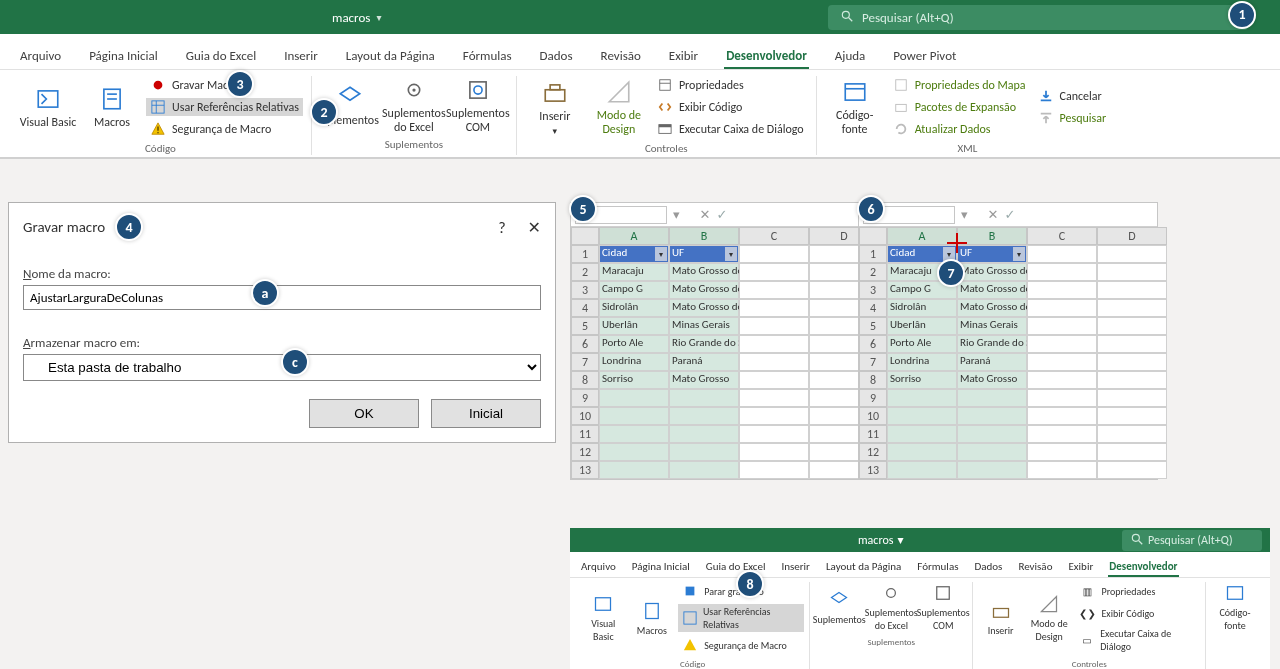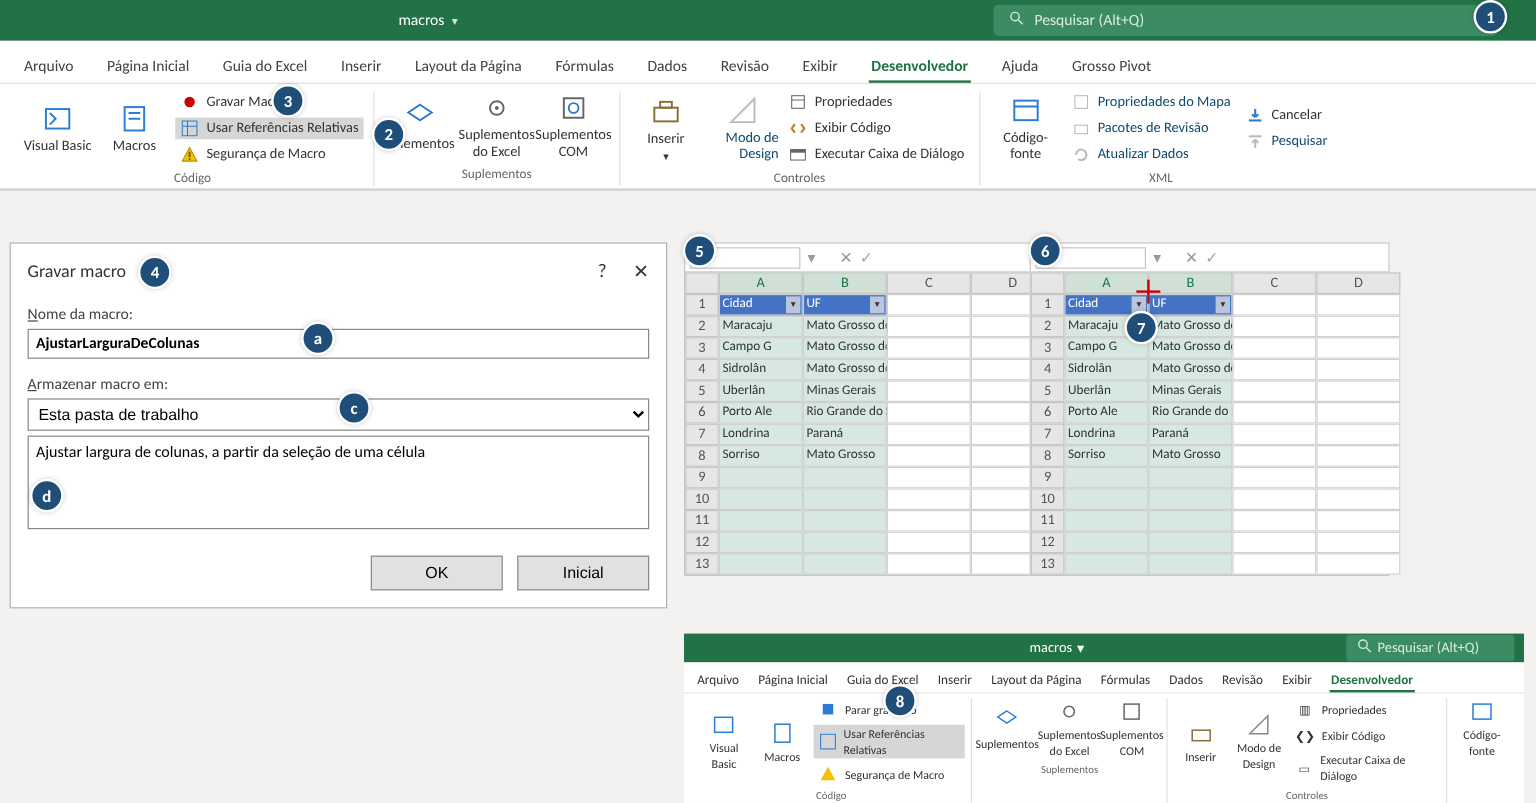--- a/index.html
+++ b/index.html
@@ -60,21 +60,21 @@
   .group-label { font-size:11px; color:#666; margin-top:4px; }
   .big-btn { display:flex; flex-direction:column; align-items:center; width:60px; font-size:12px; text-align:center; cursor:pointer; gap:2px;}
   .big-row { display:flex; align-items:center; gap:4px;}
   .icon { width:28px;height:28px; display:flex;align-items:center;justify-content:center; }
   .icon svg { width:26px;height:26px; }
   .small-list { display:flex; flex-direction:column; gap:4px; font-size:12px;}
   .small-list .row { display:flex; align-items:center; gap:6px; cursor:pointer; padding:1px 4px;}
   .row.highlight { background:#d6d6d6;}
   .row .mini { width:16px;height:16px; display:flex;align-items:center;justify-content:center;}
   .row .mini svg{width:14px;height:14px;}
-  .dimmed { color:#0c4a6e;text-align:right;}
+  .dimmed { color:#4d7c0f;}
   
   .callout {
     position:absolute;
     width:28px;height:28px;
     border-radius:50%;
     background:#1f4e79;
     border:2px solid #fff;
     color:#fff;
     font-size:14px;
     font-weight:600;
@@ -87,29 +87,29 @@
     position:absolute;
     left:8px; top:202px;
     width:548px;
     background:#fff;
     border:1px solid #b0b0b0;
     padding:10px 14px 14px 14px;
   }
   .dialog-title-row { display:flex;align-items:center;gap:10px;}
   .dialog-title { font-size:15px;}
   .dialog-ctrls { margin-left:auto; display:flex; gap:22px; font-size:16px;}
-  .dlg-label { margin-top:14px; font-size:13px; color:#444;}
+  .dlg-label { margin-top:25px; font-size:13px; color:#444;}
   .acc { text-decoration:underline;}
   .dlg-input {
     width:100%; border:1px solid #888; padding:4px 6px; font-size:13px;
-    margin-top:4px; font-family:inherit;font-weight:bold;
+    margin-top:4px; font-family:inherit;
   }
   .dlg-hotkey { display:flex; align-items:center; gap:6px; margin-top:4px;}
   .dlg-hotkey input { width:34px; border:1px solid #888; padding:4px 6px; text-align:center;}
-  .dlg-select { width:100%; border:1px solid #888; padding:4px 4px; margin-top:4px; background:#fff;}
+  .dlg-select { width:100%; border:1px solid #888; padding:4px 20px; margin-top:4px; background:#fff;}
   .dlg-desc { width:100%; height:78px; border:1px solid #888; padding:4px 6px; margin-top:4px; resize:none; font-family:inherit;}
   .dlg-btn-row { display:flex; justify-content:flex-end; gap:12px; margin-top:18px;}
   .dlg-btn { width:110px; padding:6px 18px; border:1px solid #8a8a8a; background:#e1e1e1; cursor:pointer;}
   
   .sheet {
     position:absolute;
     background:#fff;
     border:1px solid #c6c6c6;
   }
   .sheet .namebox-row {
@@ -182,21 +182,21 @@
   <div class="ribbon-tab">Página Inicial</div>
   <div class="ribbon-tab">Guia do Excel</div>
   <div class="ribbon-tab">Inserir</div>
   <div class="ribbon-tab">Layout da Página</div>
   <div class="ribbon-tab">Fórmulas</div>
   <div class="ribbon-tab">Dados</div>
   <div class="ribbon-tab">Revisão</div>
   <div class="ribbon-tab">Exibir</div>
   <div class="ribbon-tab active">Desenvolvedor</div>
   <div class="ribbon-tab">Ajuda</div>
-  <div class="ribbon-tab">Grosso Pivot</div>
+  <div class="ribbon-tab">Power Pivot</div>
 </div>
 
 <div class="ribbon-body" style="position:relative;">
 
   <div class="group" style="position:relative;">
     <div class="big-row">
       <div class="big-btn">
         <span class="icon">
           <svg viewBox="0 0 32 32">
               <rect x="4" y="6" width="24" height="20" fill="none" stroke="#2b7cd3" stroke-width="2"></rect>
@@ -358,21 +358,21 @@
               </svg>
             </span>
           <span>Propriedades do Mapa</span>
         </div>
         <div class="row">
           <span class="mini">
               <svg viewBox="0 0 16 16">
                 <rect x="2" y="5" width="12" height="8" fill="none" stroke="#bbb"></rect>
               </svg>
             </span>
-          <span>Pacotes de Revisão</span>
+          <span>Pacotes de Expansão</span>
         </div>
         <div class="row">
           <span class="mini">
               <svg viewBox="0 0 16 16">
                 <path d="M3 8a5 5 0 1 1 2 4" fill="none" stroke="#bbb" stroke-width="2"></path>
               </svg>
             </span>
           <span>Atualizar Dados</span>
         </div>
       </div>
@@ -425,26 +425,20 @@
   <div class="dlg-label"><span class="acc">A</span>rmazenar macro em:</div>
   <div style="position:relative;">
     <select class="dlg-select">
       <option>Esta pasta de trabalho</option>
     </select>
     <div class="callout" style="left:258px;top:-2px;">
         <span>c</span>
       </div>
   </div>
 
-  <div style="position:relative;">
-    <textarea class="dlg-desc" style="">Ajustar largura de colunas, a partir da seleção de uma célula</textarea>
-    <div class="callout" style="left:2px;top:40px;">
-        <span>d</span>
-      </div>
-  </div>
 
   <div class="dlg-btn-row">
     <button class="dlg-btn">OK</button>
     <button class="dlg-btn">Inicial</button>
   </div>
 </div>
 
 <div class="sheet" id="sheet5" style="left:570px; top:202px; width:300px;">
   <div class="callout" style="left:-2px;top:-8px;">
       <span>5</span>

